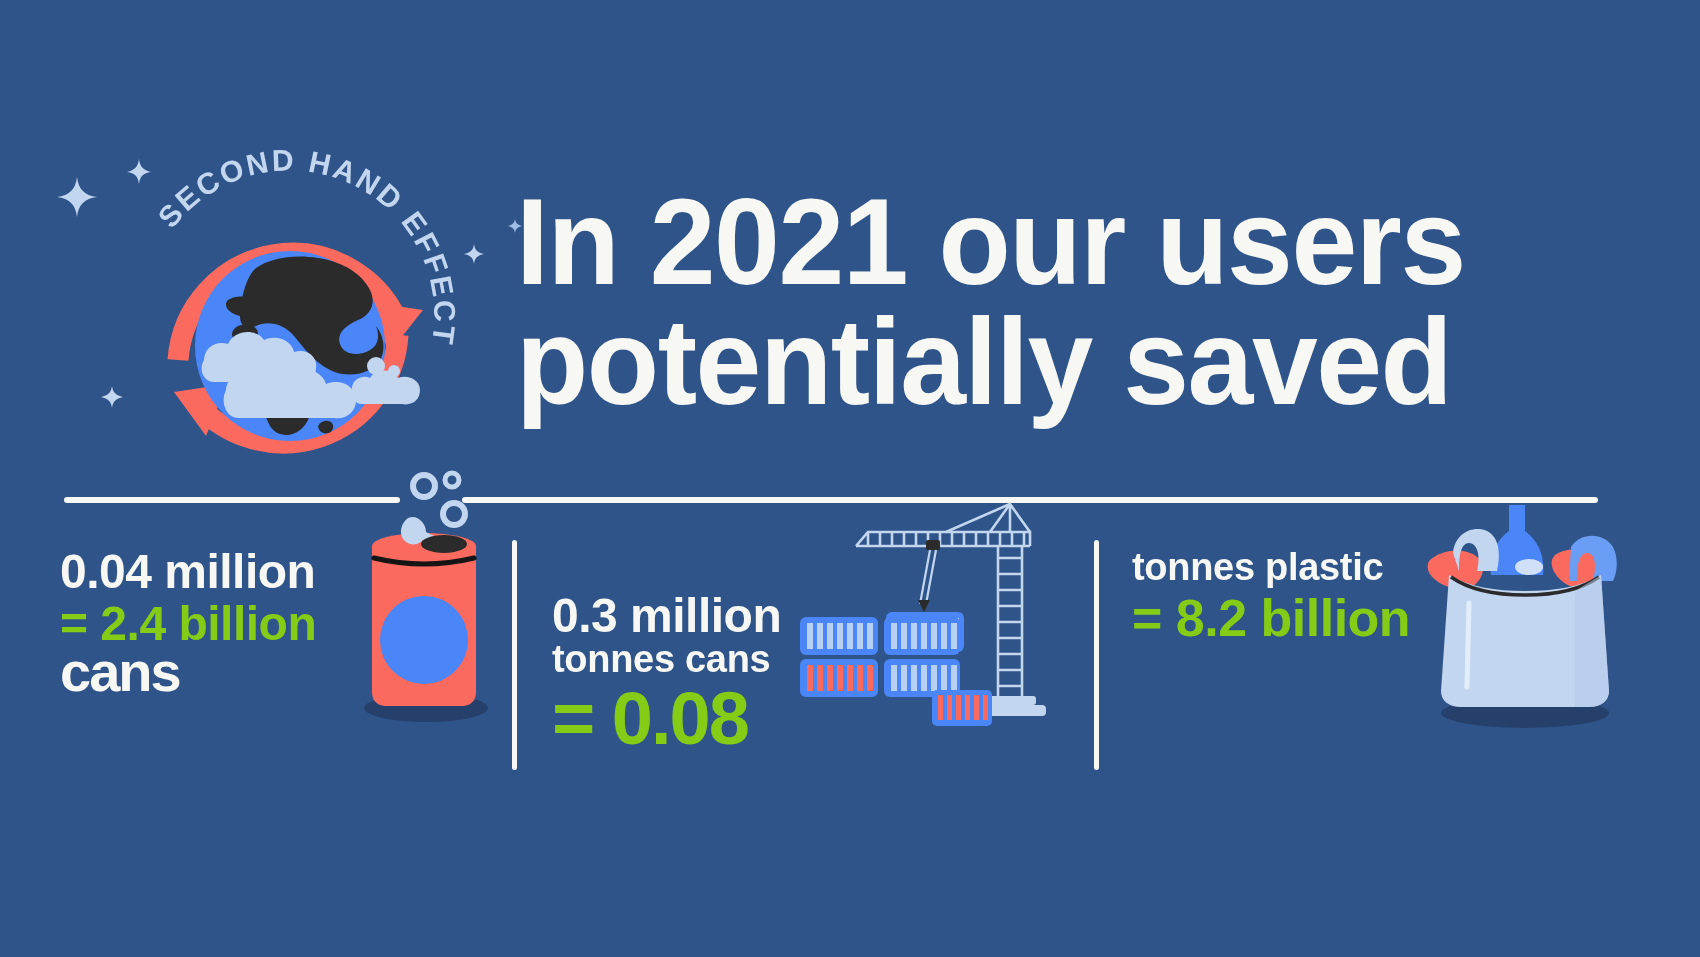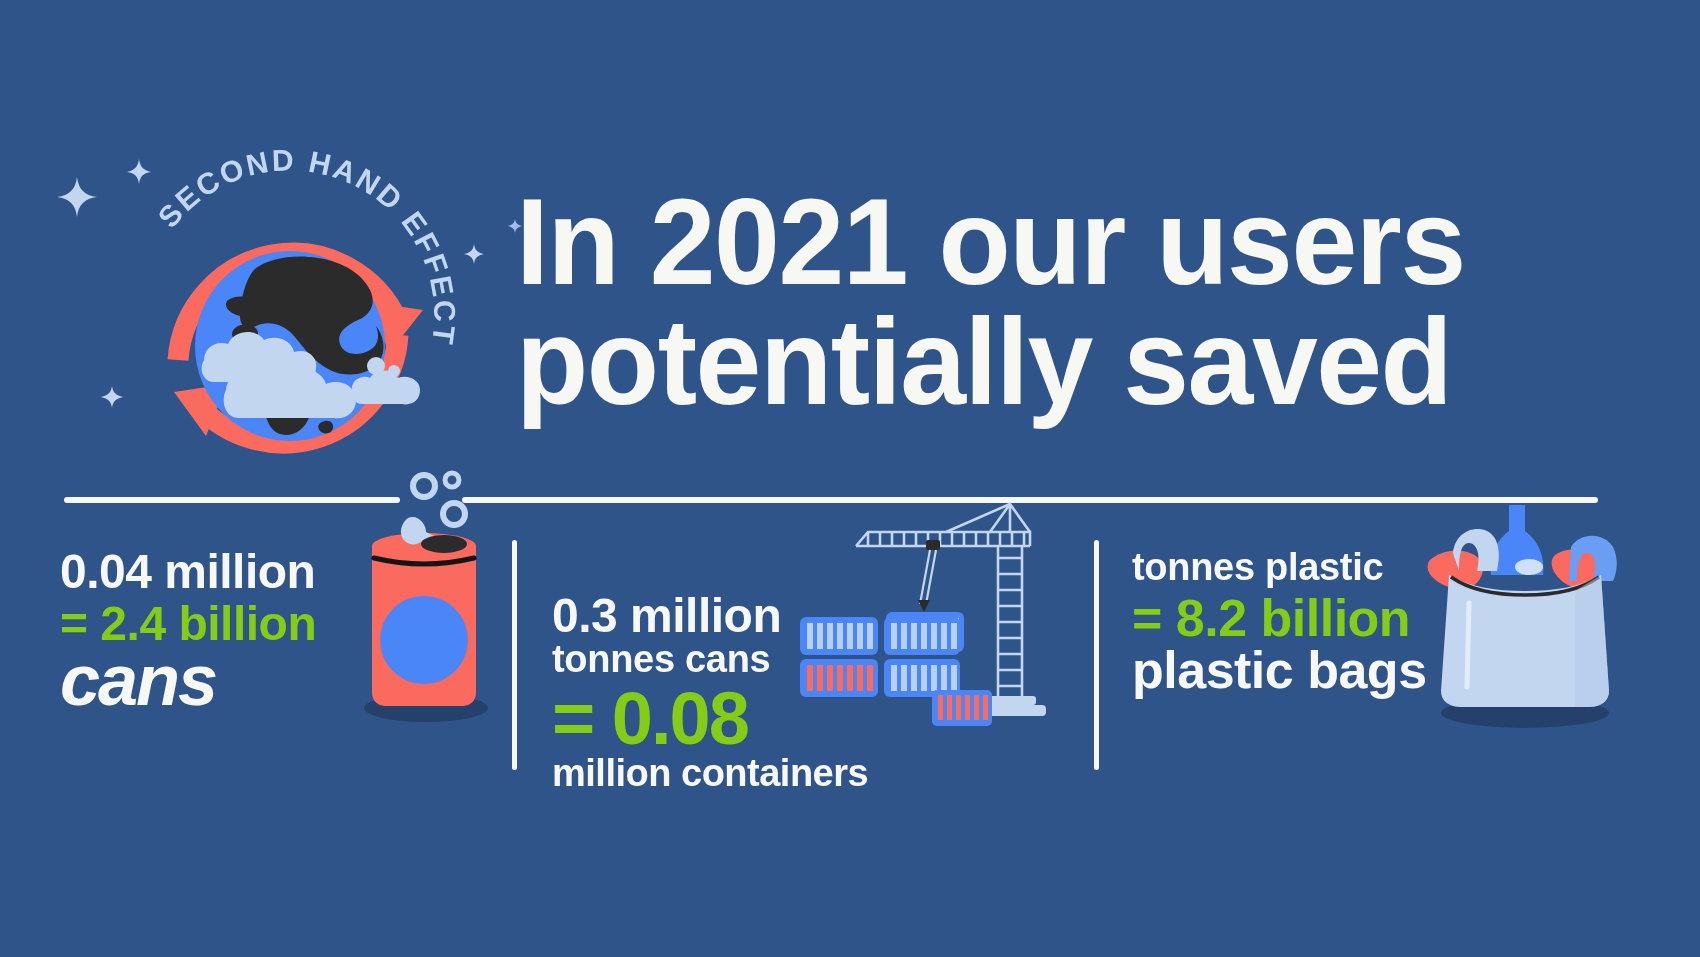--- a/index.html
+++ b/index.html
@@ -112,21 +112,21 @@
     font-family: "Liberation Sans Narrow", "Liberation Sans", sans-serif;
     font-weight: 700;
     line-height: 1.0;
     letter-spacing: -0.5px;
     white-space: nowrap;
   }
 
   
   #stat-cans { left: 60px; top: 548px; }
   #stat-cans .equiv { font-size: 48px; margin-top: 4px; }
-  #stat-cans .unit  { font-size: 72px; margin-top: -4px; letter-spacing: -2px; font-style: italic; }
+  #stat-cans .unit  { font-size: 56px; margin-top: -4px; letter-spacing: -2px; }
 
   
   #stat-containers { left: 552px; top: 548px; margin-top: 44px; }
   #stat-containers .equiv { font-size: 74px; margin-top: 2px; letter-spacing: -2px; }
   #stat-containers .unit  { font-size: 38px; margin-top: -2px; }
 
   
   #stat-bags { left: 1132px; top: 548px; }
   #stat-bags .equiv { font-size: 52px; margin-top: 4px; }
   #stat-bags .unit  { font-size: 52px; margin-top: 0px; }
@@ -253,21 +253,20 @@
       <circle cx="72" cy="170" r="44" fill="#4a86f7"></circle>
 
       <path d="M20,222 Q72,232 124,222" fill="none" stroke="#e05d53" stroke-width="0"></path>
     </svg>
   </div>
 
   <div class="stat" id="stat-containers">
     <div class="amount">0.3 million</div>
     <div class="material">tonnes cans</div>
     <div class="equiv">= 0.08</div>
-    <div class="unit">million containers</div>
   </div>
 
   <div class="illus" id="illus-crane">
     <svg width="250" height="230" viewBox="0 0 250 230">
       <g stroke="#c3d6ef" stroke-width="2.6" fill="none">
 
         <path d="M6,46 L180,46 M6,46 L18,32 L180,32 L180,46 M18,32 L18,46"></path>
         <g>
           <path d="M30,32 L30,46 M42,32 L42,46 M54,32 L54,46 M66,32 L66,46
                    M78,32 L78,46 M90,32 L90,46 M102,32 L102,46 M114,32 L114,46
@@ -371,21 +370,20 @@
           <rect x="33" y="5" width="5" height="25"></rect>
         <rect x="42" y="5" width="5" height="25"></rect>
           <rect x="51" y="5" width="5" height="25"></rect>
       </g>
     </svg>
   </div>
 
   <div class="stat" id="stat-bags">
     <div class="material">tonnes plastic</div>
     <div class="equiv">= 8.2 billion</div>
-    <div class="unit">plastic bags</div>
   </div>
 
   <div class="illus" id="illus-bag">
     <svg width="200" height="235" viewBox="0 0 200 235">
 
       <ellipse cx="100" cy="218" rx="84" ry="15" fill="#25406b"></ellipse>
 
       <path d="M4,66 C18,52 46,52 56,66 C62,76 54,92 40,94 C24,96 -4,82 4,66 Z" fill="#fa6a5f"></path>
       <path d="M130,60 C144,50 172,54 176,70 C180,84 164,96 148,92
                C134,88 120,70 130,60 Z" fill="#fa6a5f"></path>

